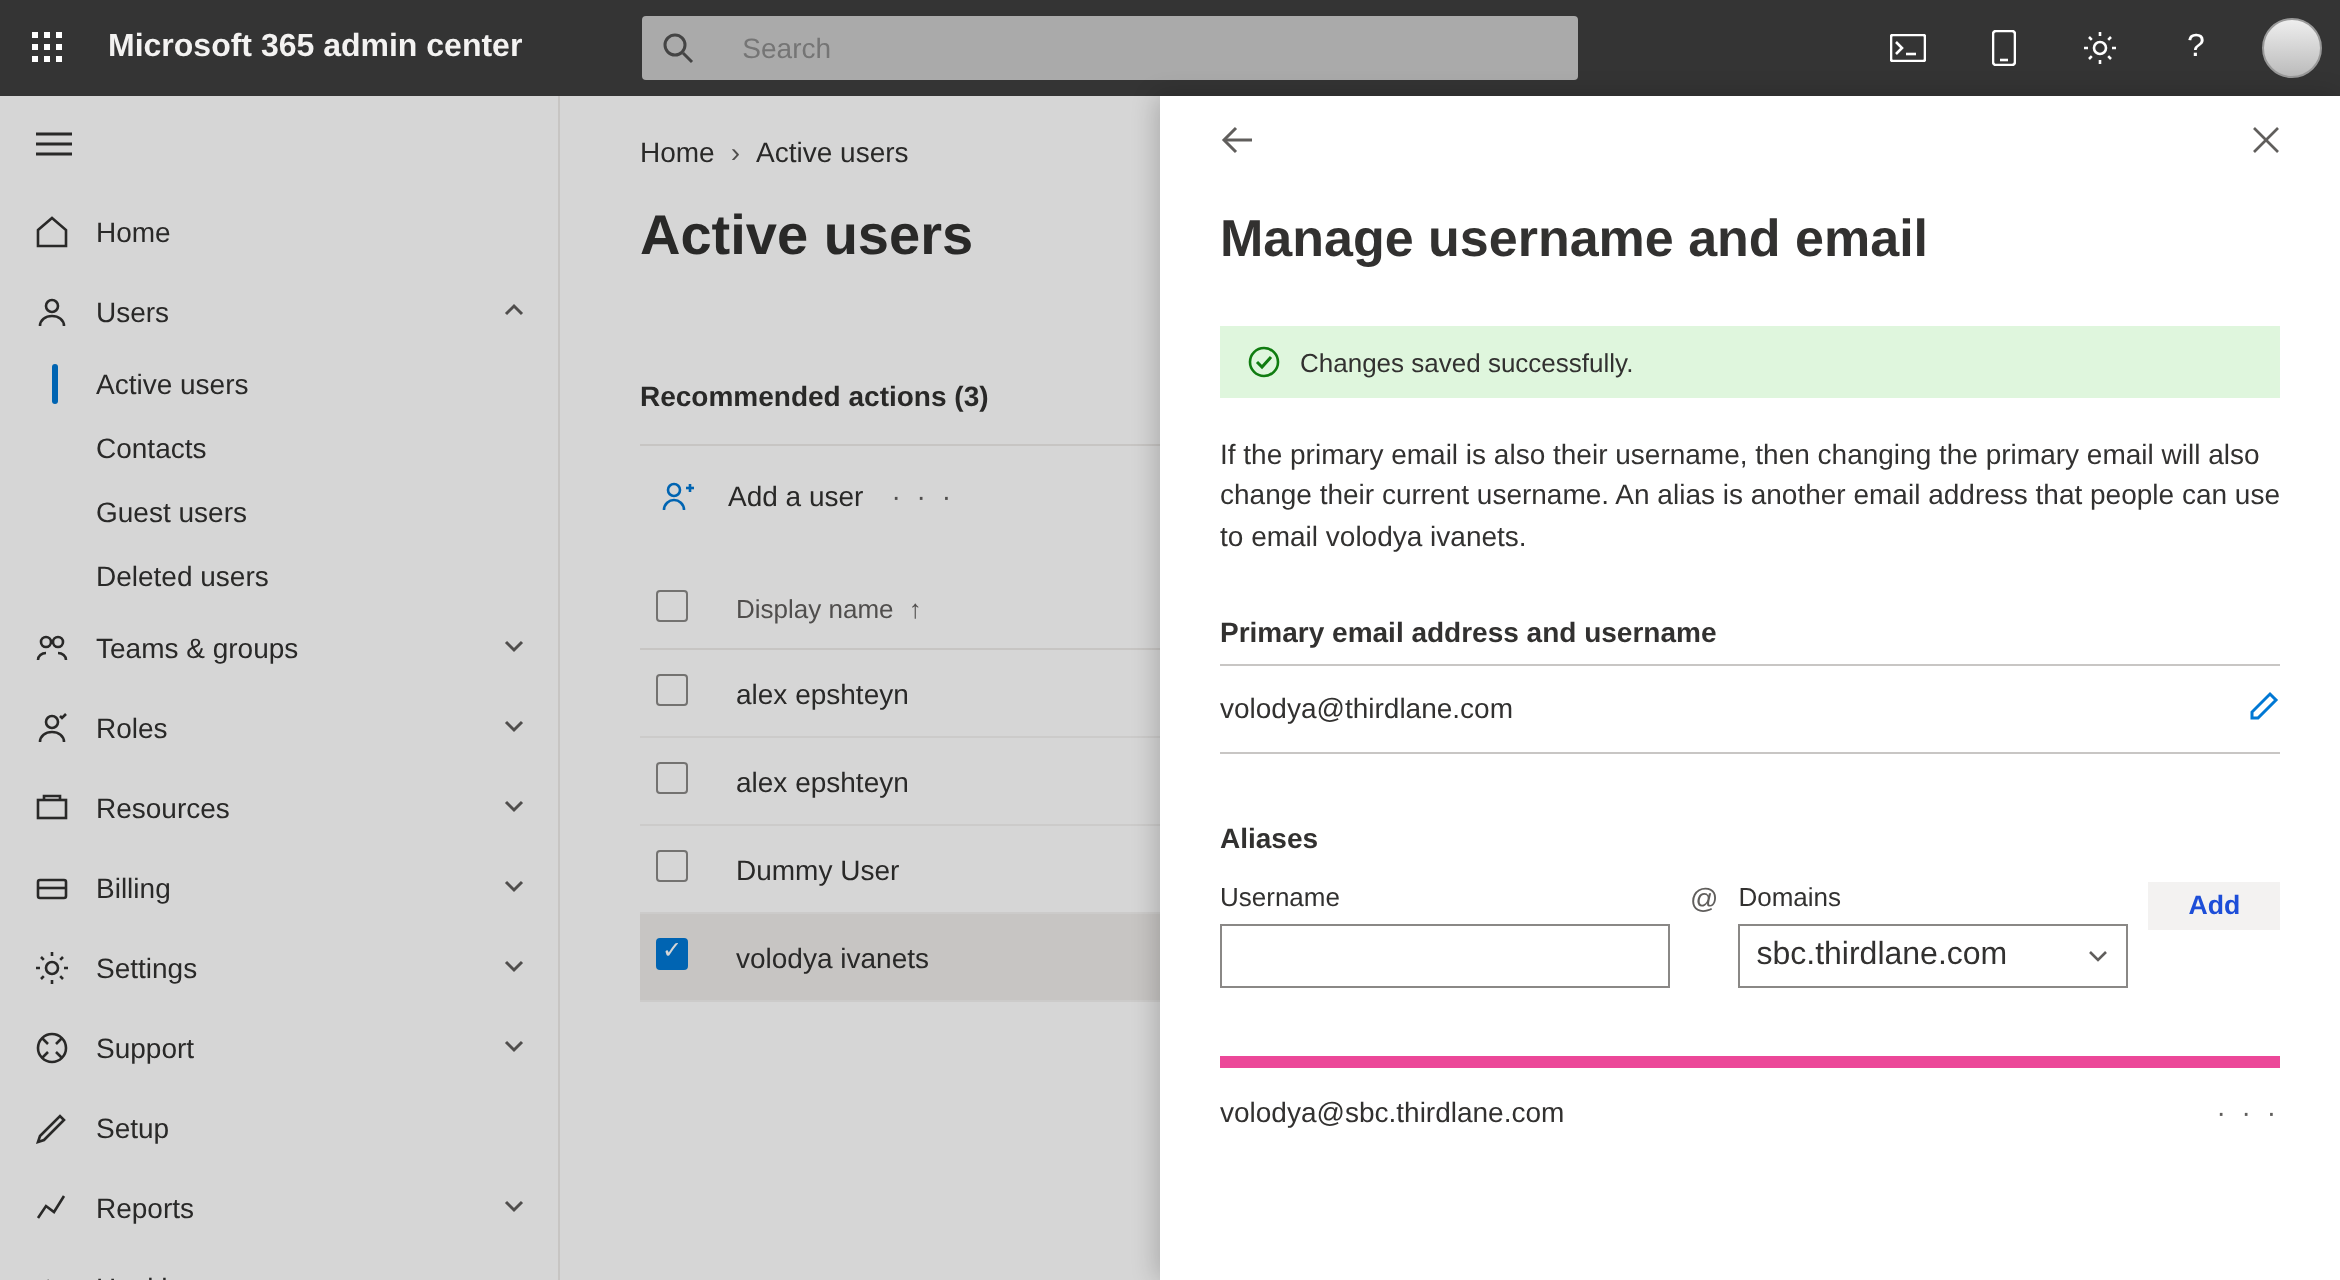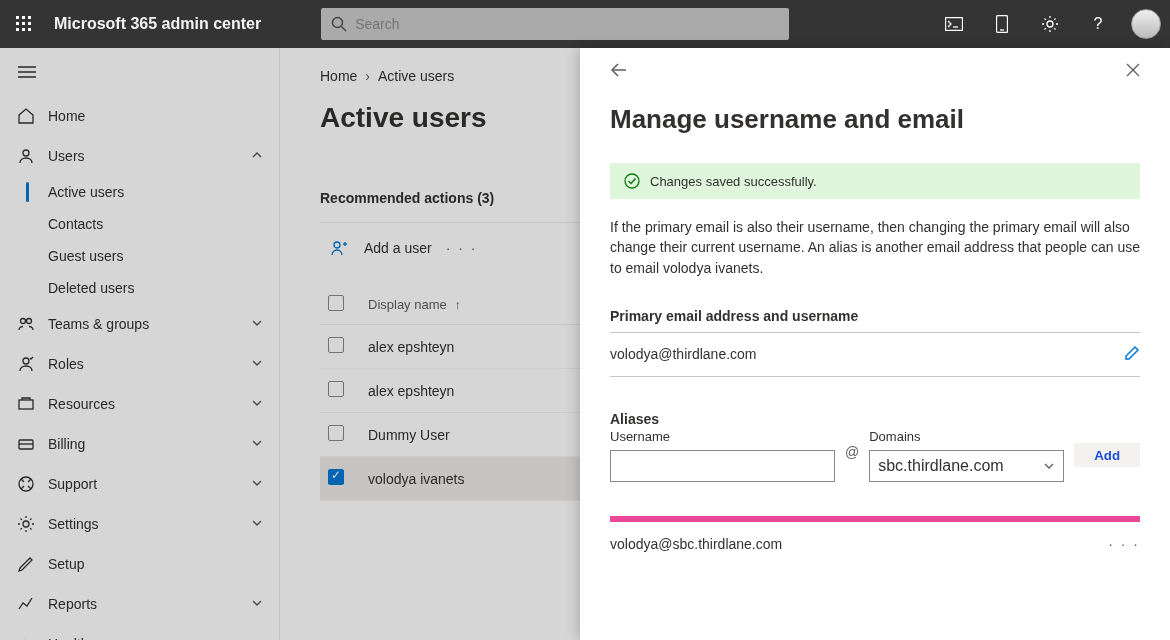--- a/index.html
+++ b/index.html
@@ -3,21 +3,21 @@
 <meta charset="utf-8">
 <style>
   * { box-sizing: border-box; margin: 0; padding: 0; }
   body { font-family: "Segoe UI", sans-serif; font-size: 14px; color: #323130; background: #fff; width: 1170px; height: 640px; overflow: hidden; position: relative; }
 
   
   .header { height: 48px; background: #343434; color: #fff; display: flex; align-items: center; }
   .waffle { width: 48px; height: 48px; display:flex; align-items:center; justify-content:center; cursor:pointer; }
   .waffle svg { fill:#fff; }
   .app-title { font-weight:600; font-size:16px; color:#f3f2f1; padding-left:6px; padding-right:30px; white-space:nowrap; }
-  .search { flex: 0 0 468px; height: 32px; background: #aaa; border-radius:2px; display:flex; align-items:center; padding:0 10px; color:#333; margin-left:30px;}
+  .search { flex: 0 0 468px; height: 32px; background: #aaa; border-radius:2px; display:flex; align-items:center; padding:0 10px; color:#333; margin-left:30px;gap:16px;}
   .search svg { flex:0 0 auto; margin-right:8px; }
   .search input { border:none; background:transparent; outline:none; flex:1; font-size:14px; color:#333; }
   .header-spacer { flex:1; }
   .hdr-icon { width:48px; height:48px; display:flex; align-items:center; justify-content:center; cursor:pointer; }
   .avatar { width:30px; height:30px; border-radius:50%; background:linear-gradient(#eee,#bbb); border:1px solid #999;}
 
   
   .body-row { position:relative; height:592px; display:flex; }
   .left-nav { width:280px; border-right:1px solid #edebe9; height:100%; overflow:hidden; background:#fff; }
   .nav-toggle { height:48px; display:flex; align-items:center; padding-left:18px; }
@@ -53,21 +53,21 @@
   .panel { position:absolute; top:0; right:0; bottom:0; width:590px; background:#fff; box-shadow:-2px 0 12px rgba(0,0,0,0.2); padding: 8px 30px; overflow:hidden; }
   .panel-top { display:flex; align-items:center; justify-content:space-between; height:30px; }
   .panel-top .icon-btn { cursor:pointer; color:#605e5c; }
   .panel h1 { font-size:26px; font-weight:600; margin-top:18px; }
   .success-banner { margin-top:28px; background:#dff6dd; color:#323130; padding:10px 14px; display:flex; align-items:center; gap:10px; font-size:13px; }
   .panel p.desc { margin-top:18px; font-size:14px; line-height:1.45; color:#323130; }
   .section-label { font-weight:600; margin-top:30px; font-size:14px; }
   .primary-line { border-top:1px solid #c8c6c4; border-bottom:1px solid #c8c6c4; margin-top:8px; padding:12px 0; display:flex; align-items:center; justify-content:space-between; }
   .edit-icon { color:#0078d4; cursor:pointer; }
 
-  .alias-form { margin-top:2px; display:flex; align-items:center; gap:10px; }
+  .alias-form { margin-top:14px; display:flex; align-items:flex-start; gap:10px; }
   .fld { display:flex; flex-direction:column; }
   .fld label { font-size:13px; color:#323130; margin-bottom:6px; }
   .fld input, .fld .select { height:32px; border:1px solid #8a8886; padding:0 8px; font-size:16px; }
   .fld .select { display:flex; align-items:center; justify-content:space-between; min-width:195px; }
   .at { padding-bottom:6px; color:#605e5c; }
   .add-btn { height:24px; background:#f3f2f1; color:#1d4ed8; border:none; padding:0 20px; font-weight:600; cursor:not-allowed;}
 
   .alias-line { border-top:6px solid #ec4899; margin-top:34px; padding:14px 0 0 0; display:flex; align-items:center; justify-content:space-between; color:#323130; }
 
   
@@ -209,37 +209,37 @@
             </svg>
           </span>
           <span>Billing</span>
           <span class="chev"><svg width="12" height="12" stroke="#605e5c" fill="none" stroke-width="1.5">
               <path d="M2 4L6 8L10 4"></path>
             </svg></span>
         </div>
         <div class="nav-item">
           <span class="icon">
             <svg width="18" height="18" stroke="#323130" fill="none" stroke-width="1.3">
+              <circle cx="9" cy="9" r="3"></circle>
+              <path d="M9 1v2M9 15v2M1 9h2M15 9h2M3.5 3.5l1.4 1.4M13.1 13.1l1.4 1.4M3.5 14.5l1.4-1.4M13.1 4.9l1.4-1.4"></path>
+            </svg>
+          </span>
+          <span>Settings</span>
+          <span class="chev"><svg width="12" height="12" stroke="#605e5c" fill="none" stroke-width="1.5">
+              <path d="M2 4L6 8L10 4"></path>
+            </svg></span>
+        </div>
+        <div class="nav-item">
+          <span class="icon">
+            <svg width="18" height="18" stroke="#323130" fill="none" stroke-width="1.3">
               <circle cx="9" cy="9" r="7"></circle>
               <path d="M4 4l3 3M14 4l-3 3M4 14l3-3M14 14l-3-3"></path>
             </svg>
           </span>
           <span>Support</span>
-          <span class="chev"><svg width="12" height="12" stroke="#605e5c" fill="none" stroke-width="1.5">
-              <path d="M2 4L6 8L10 4"></path>
-            </svg></span>
-        </div>
-        <div class="nav-item">
-          <span class="icon">
-            <svg width="18" height="18" stroke="#323130" fill="none" stroke-width="1.3">
-              <circle cx="9" cy="9" r="3"></circle>
-              <path d="M9 1v2M9 15v2M1 9h2M15 9h2M3.5 3.5l1.4 1.4M13.1 13.1l1.4 1.4M3.5 14.5l1.4-1.4M13.1 4.9l1.4-1.4"></path>
-            </svg>
-          </span>
-          <span>Settings</span>
           <span class="chev"><svg width="12" height="12" stroke="#605e5c" fill="none" stroke-width="1.5">
               <path d="M2 4L6 8L10 4"></path>
             </svg></span>
         </div>
         <div class="nav-item">
           <span class="icon">
             <svg width="18" height="18" stroke="#323130" fill="none" stroke-width="1.3">
               <path d="M3 13l10-10 2 2-10 10-3 1z"></path>
             </svg>
           </span>

